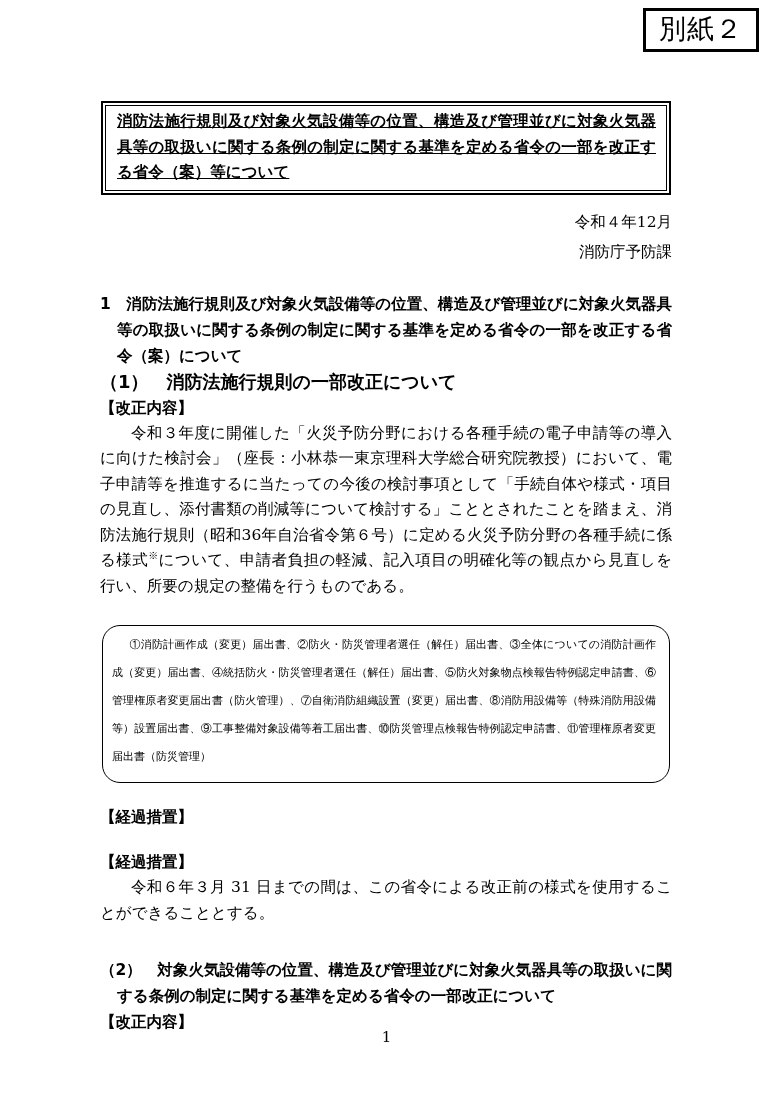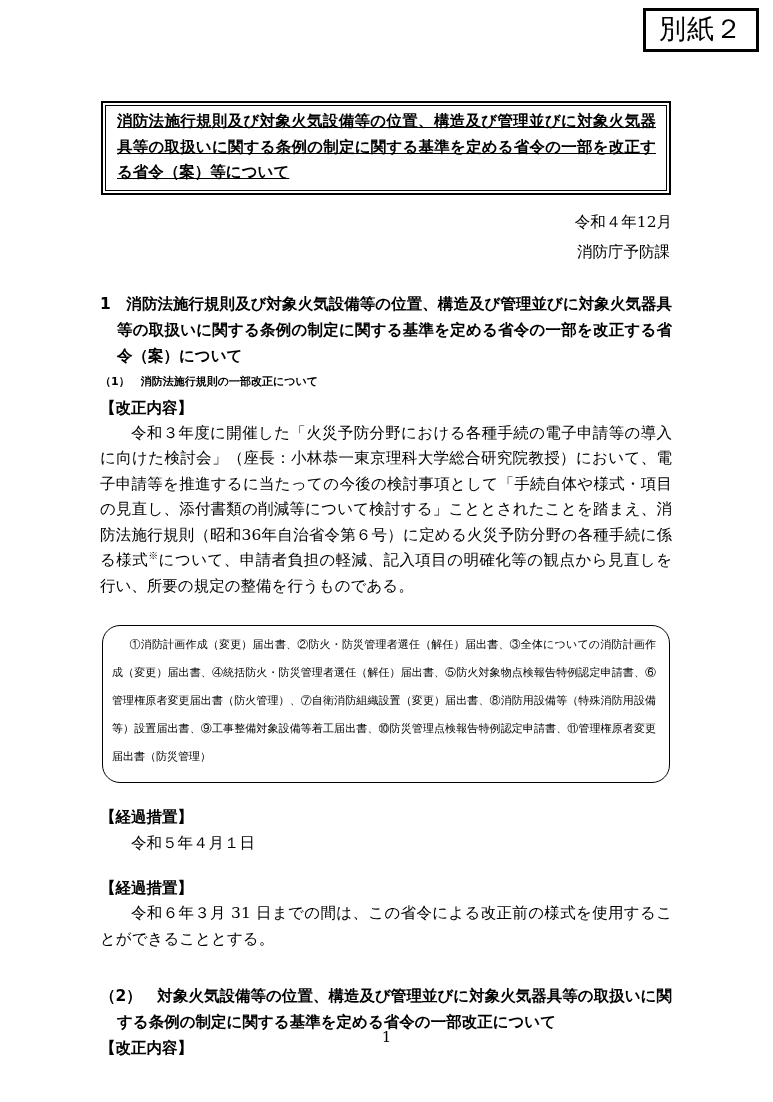--- a/index.html
+++ b/index.html
@@ -45,39 +45,39 @@
     line-height: 25.5px;
     text-align: justify;
   }
   .title-box p { margin: 0; text-decoration: underline; }
 
   .byline {
     width: fit-content;
     margin: 16px 0 0 auto;
     font-size: 15.5px;
     line-height: 30px;
-    text-align: center;
+    text-align: right;
   }
 
   .sec-heading {
     margin: 24px 0 0 0;
     font-family: "DejaVu Sans", sans-serif;
     font-weight: 600;
     font-size: 15.5px;
     line-height: 26px;
     padding-left: 17px;
     text-indent: -17px;
     text-align: justify;
   }
 
   .sub-heading {
     margin: 0;
     font-family: "DejaVu Sans", sans-serif;
     font-weight: 600;
-    font-size: 11px;
+    font-size: 18px;
     line-height: 26px;
   }
 
   .label {
     margin: 0;
     font-family: "DejaVu Sans", sans-serif;
     font-weight: 600;
     font-size: 15.5px;
     line-height: 26px;
   }
@@ -168,21 +168,20 @@
     <div class="label">【改正内容】</div>
 
     <p class="body-p"><span>令和３年度に開催した「火災予防分野における各種手続の電子申請等の導入に向けた検討会」（座長：小林恭一東京理科大学総合研究院教授）において、電子申請等を推進するに当たっての今後の検討事項として「手続自体や様式・項目の見直し、添付書類の削減等について検討する」こととされたことを踏まえ、消防法施行規則（昭和36年自治省令第６号）に定める火災予防分野の各種手続に係る様式</span><sup class="note-sup">※</sup><span>について、申請者負担の軽減、記入項目の明確化等の観点から見直しを行い、所要の規定の整備を行うものである。</span></p>
 
     <div class="note-box">
       <p class="note-box-body">①消防計画作成（変更）届出書、②防火・防災管理者選任（解任）届出書、③全体についての消防計画作成（変更）届出書、④統括防火・防災管理者選任（解任）届出書、⑤防火対象物点検報告特例認定申請書、⑥管理権原者変更届出書（防火管理）、⑦自衛消防組織設置（変更）届出書、⑧消防用設備等（特殊消防用設備等）設置届出書、⑨工事整備対象設備等着工届出書、⑩防災管理点検報告特例認定申請書、⑪管理権原者変更届出書（防災管理）</p>
     </div>
 
     <div class="label mt-effective">【経過措置】</div>
 
-    <p class="single-line">令和５年４月１日</p>
 
     <div class="label mt-transitional">【経過措置】</div>
 
     <p class="body-p">令和６年３月 31 日までの間は、この省令による改正前の様式を使用することができることとする。</p>
 
     <div class="sec-heading mt-section2">（2）　対象火気設備等の位置、構造及び管理並びに対象火気器具等の取扱いに関する条例の制定に関する基準を定める省令の一部改正について</div>
 
     <div class="label">【改正内容】</div>
 
   </div>

